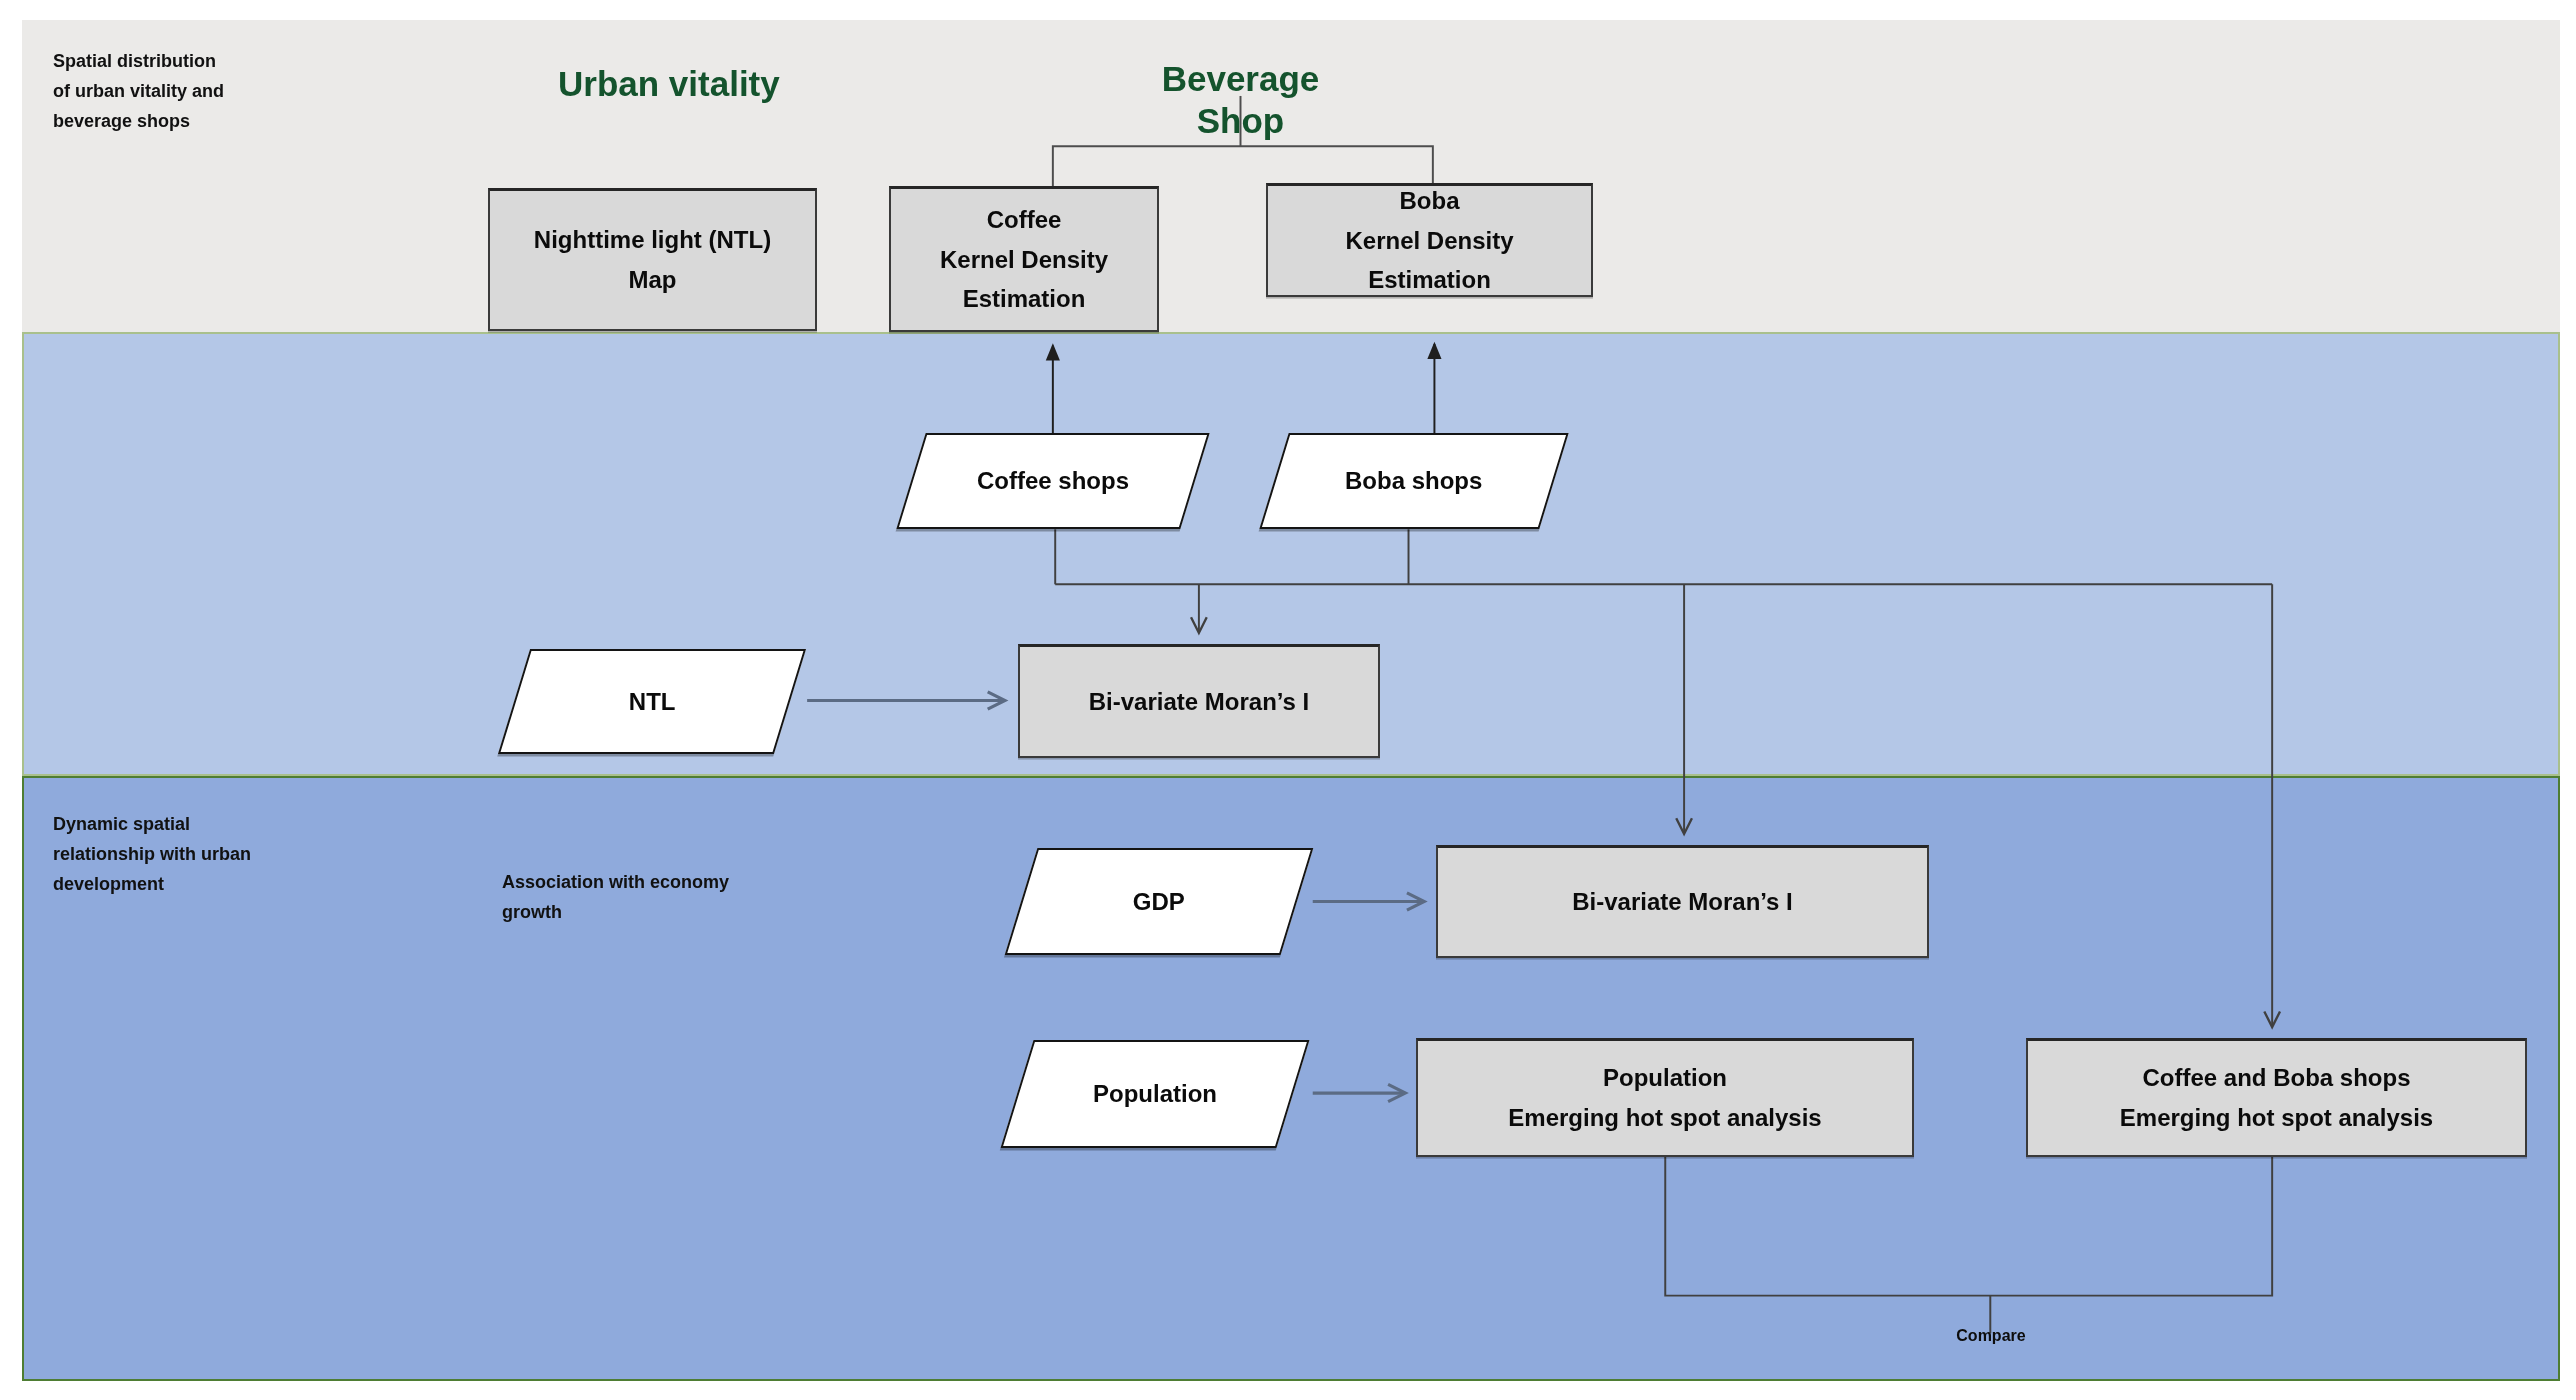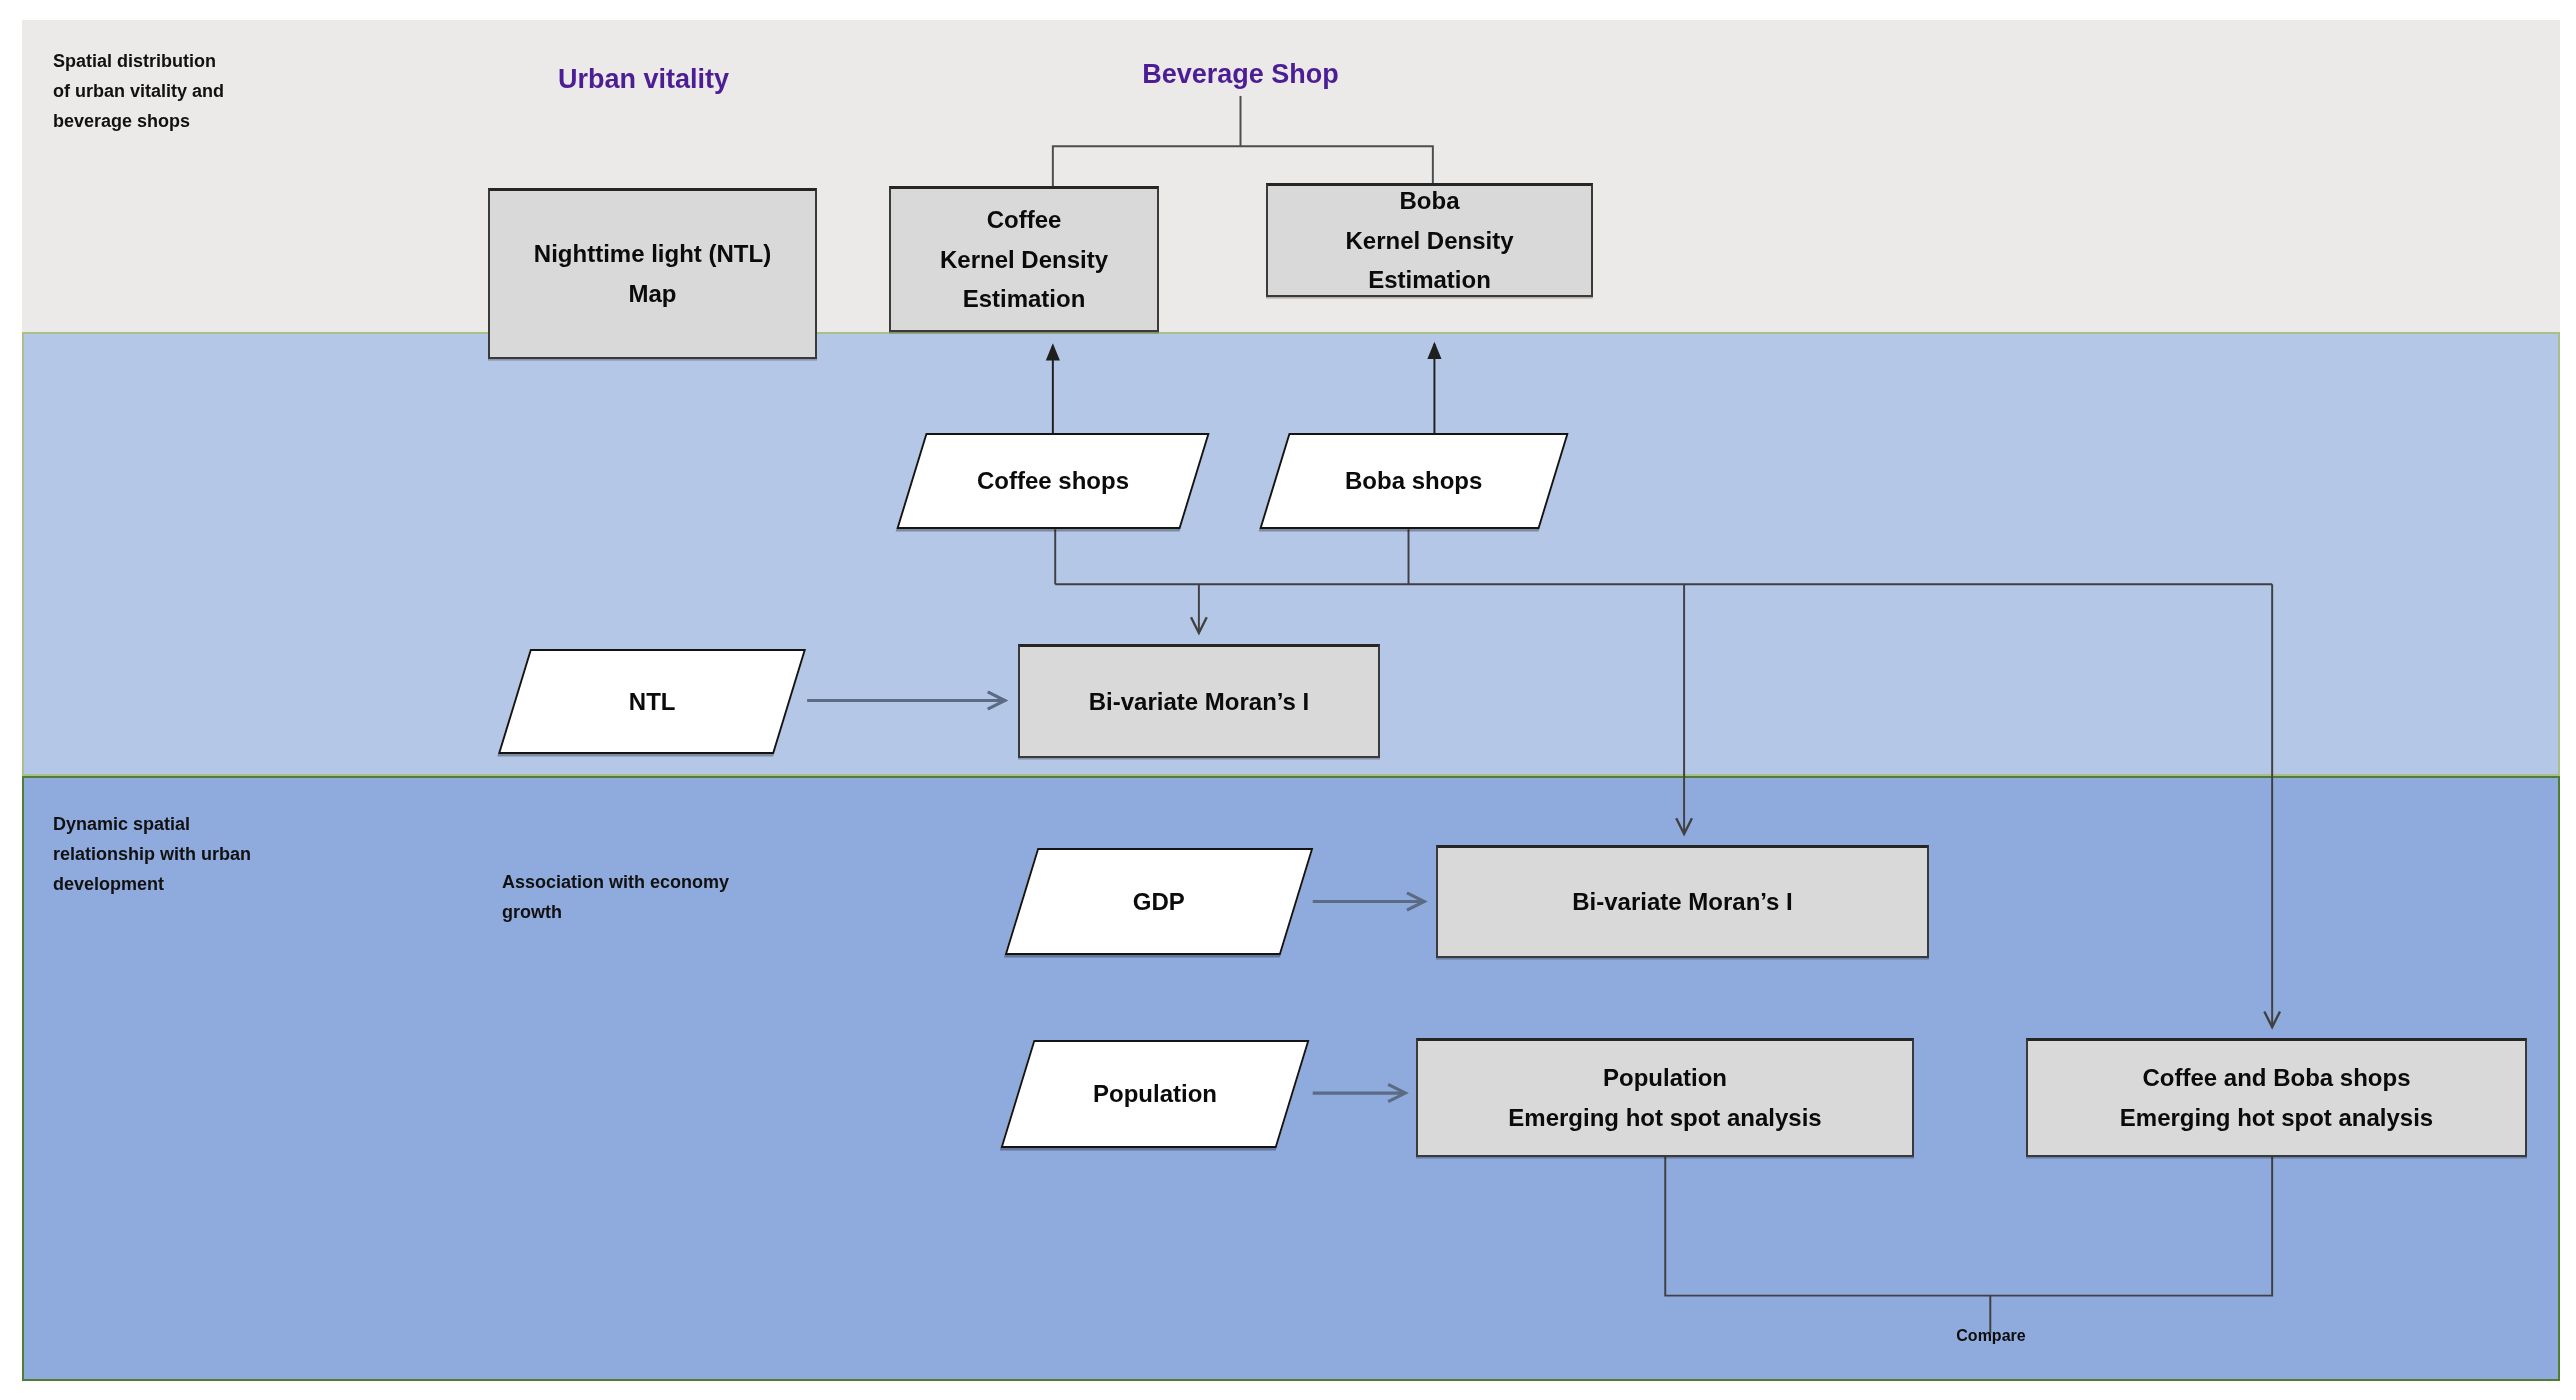--- a/index.html
+++ b/index.html
@@ -14,21 +14,21 @@
   }
   .band{position:absolute;left:22px;width:2538px;box-sizing:border-box;}
   .band1{top:19.6px;height:312px;background:#ebeae8;}
   .band2{top:332px;height:444px;background:#b4c7e7;border:2.4px solid #a9c08c;}
   .band3{top:776px;height:605px;background:#8faadc;border:2.4px solid #4e7d33;}
 
   .txt{white-space:pre-line;}
   .bandlabel{
     position:absolute;font-size:18px;line-height:1.68;color:#111;
   }
-  .hdr{position:absolute;font-size:27px;line-height:1.2;color:#4c1d95;}
+  .hdr{position:absolute;font-size:35px;line-height:1.2;color:#14532d;}
 
   .pbox{
     position:absolute;box-sizing:border-box;
     background:#d9d9d9;
     border:2.4px solid #3a3a3a;border-top:3.9px solid #262626;
     display:flex;align-items:center;justify-content:center;
     text-align:center;font-size:24px;line-height:1.66;color:#0b0b0b;
     box-shadow:0 1.6px 0 rgba(0,0,0,0.25);
   }
   .para{
@@ -90,21 +90,21 @@
   </svg>
 
   <div class="bandlabel txt" style="left:53px;top:46px;">Spatial distribution
 of urban vitality and
 beverage shops</div>
 
   <div class="hdr" style="left:558px;top:63px;">Urban vitality</div>
 
   <div class="hdr" style="left:1115px;top:58px;width:251px;text-align:center;">Beverage Shop</div>
 
-  <div class="pbox txt" style="left:488px;top:188px;width:329px;height:171px;">Nighttime light (NTL)
+  <div class="pbox txt" style="left:488px;top:188px;width:329px;height:143px;">Nighttime light (NTL)
 Map</div>
 
   <div class="pbox txt" style="left:889px;top:186px;width:270px;height:146px;">Coffee
 Kernel Density
 Estimation</div>
 
   <div class="pbox txt" style="left:1266px;top:183px;width:327px;height:114px;">Boba
 Kernel Density
 Estimation</div>
 

